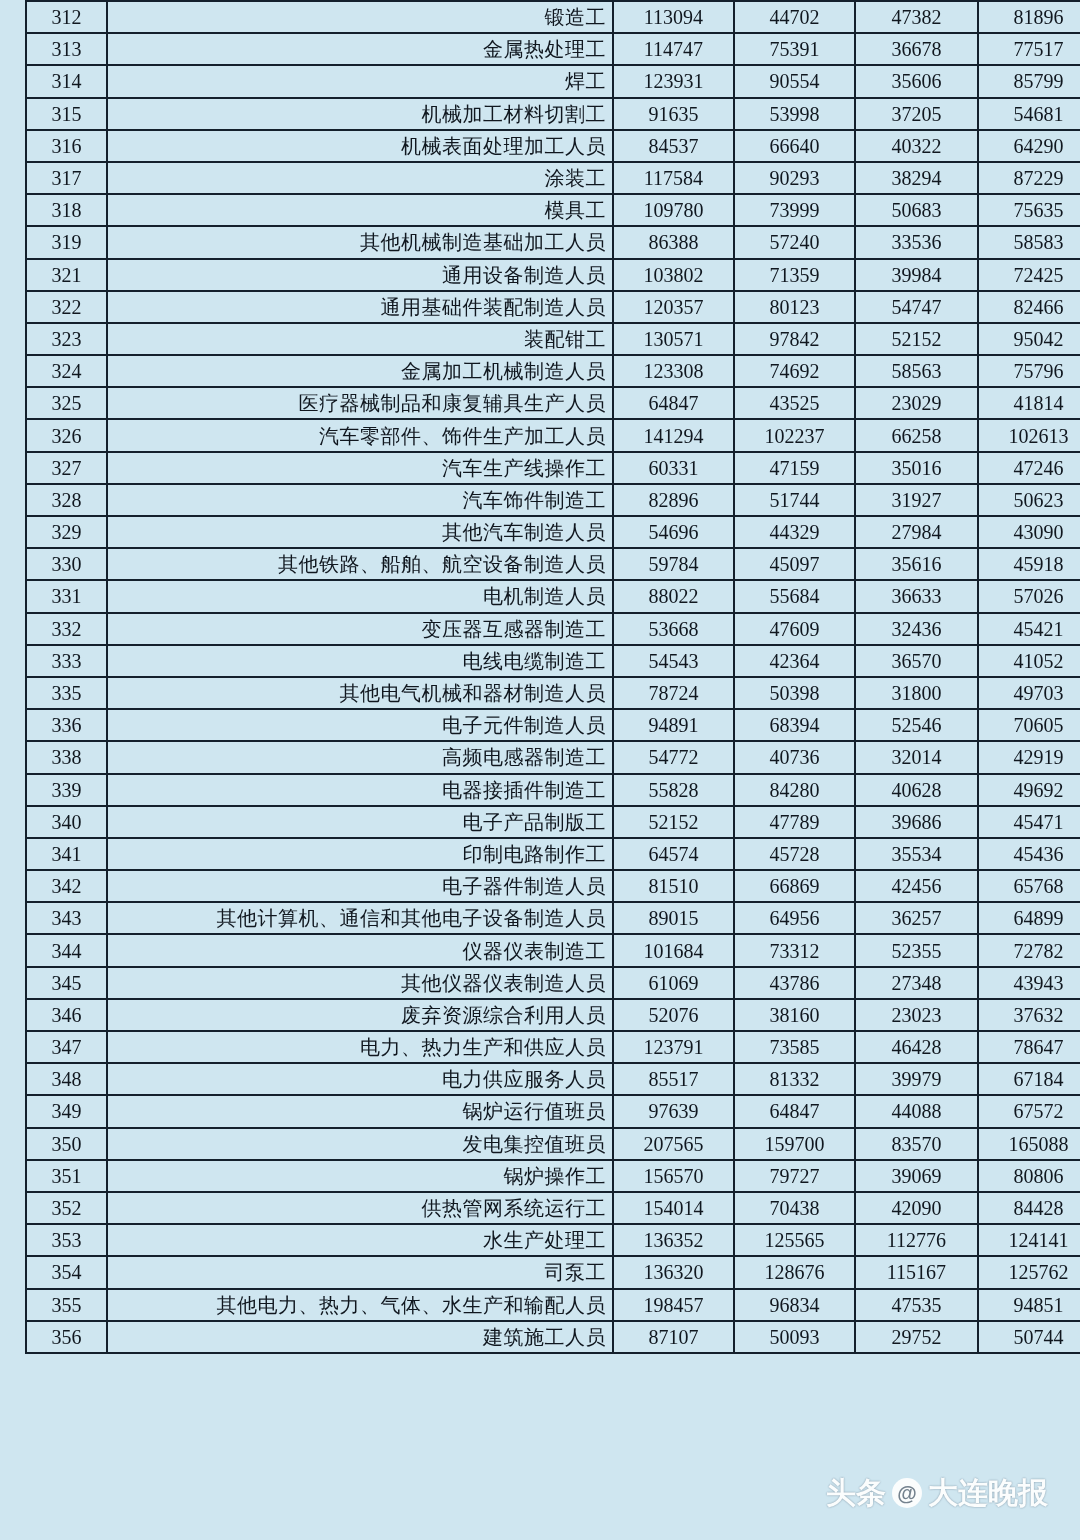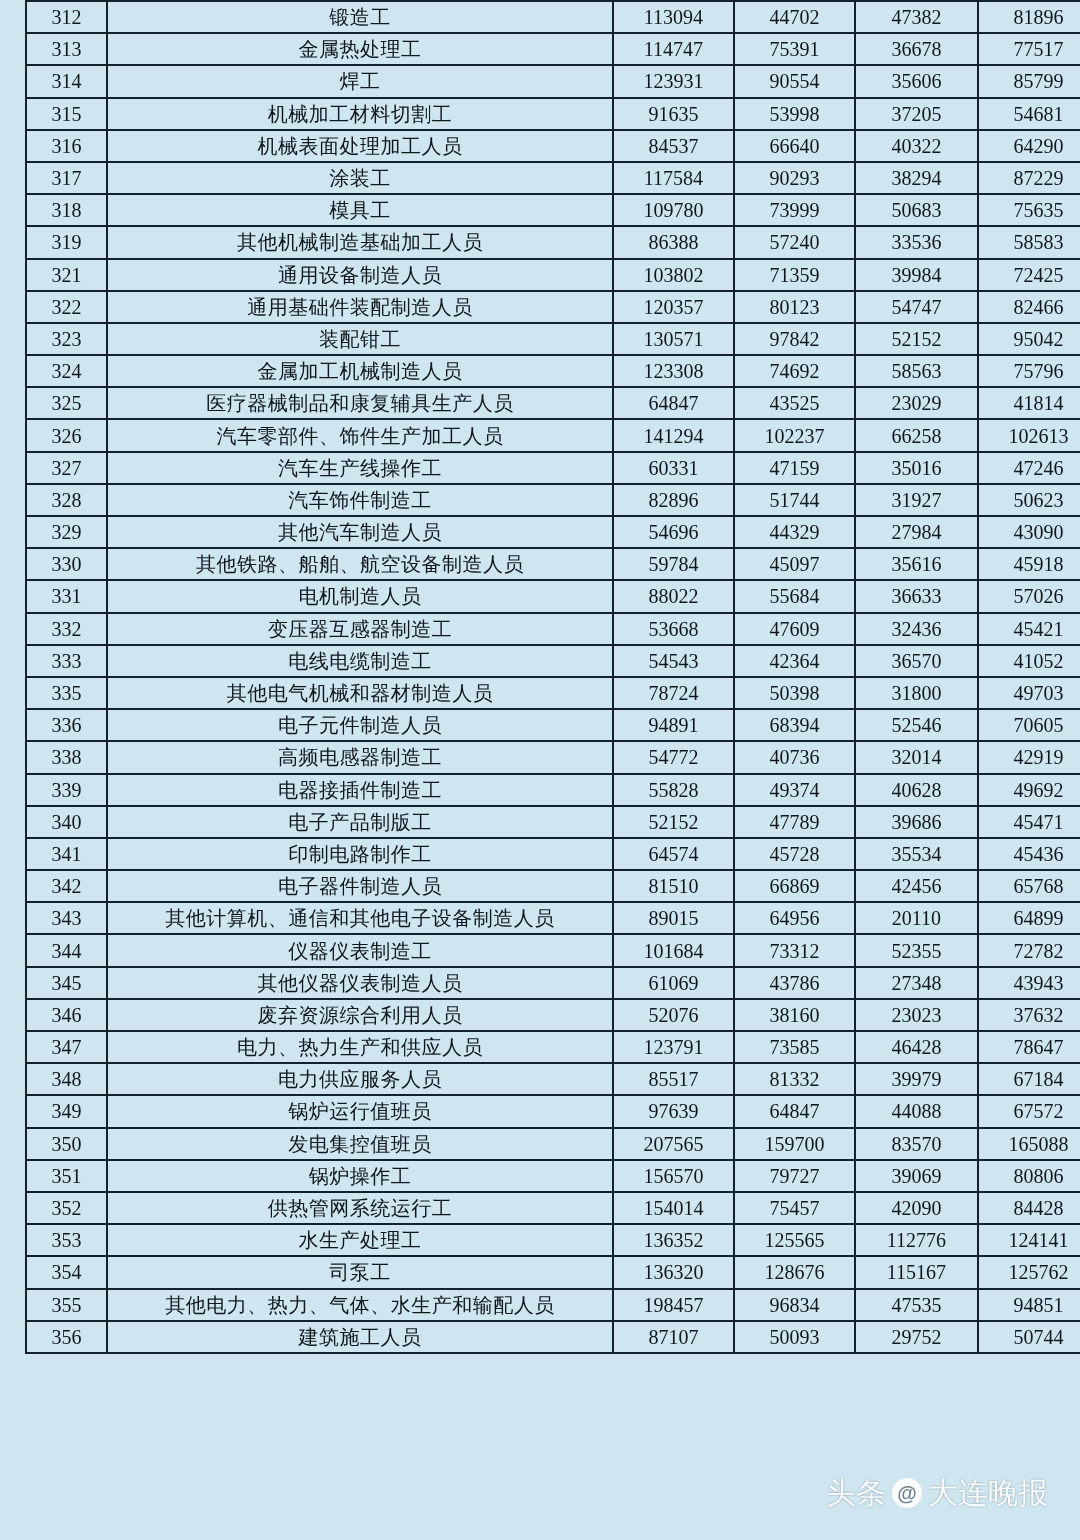--- a/index.html
+++ b/index.html
@@ -50,21 +50,21 @@
   col.c-v1    { width: 121px; }
   col.c-v2    { width: 121px; }
   col.c-v3    { width: 123px; }
   col.c-v4    { width: 121px; }
 
   td.idx {
     text-align: center;
     font-size: 21px;
   }
   td.name {
-    text-align: center;
+    text-align: right;
     padding-left: 12px;
     font-size: 21px;
     letter-spacing: 0.5px;
   }
   td.val {
     text-align: center;
     font-size: 21px;
   }
 
   
@@ -73,21 +73,21 @@
     left: 806px;
     top: 1478px;
     display: flex;
     align-items: center;
     gap: 6px;
     pointer-events: none;
     opacity: 0.92;
   }
   #watermark .wm-text {
     font-family: "Liberation Sans", "DejaVu Sans", sans-serif;
-    font-weight: normal;
+    font-weight: bold;
     font-size: 30px;
     color: #ffffff;
     text-shadow: 0 0 2px rgba(40,60,80,0.55);
     letter-spacing: 0px;
     line-height: 1;
   }
   #watermark .wm-logo {
     width: 30px;
     height: 30px;
     border-radius: 50%;
@@ -306,21 +306,21 @@
           <td class="name">高频电感器制造工</td>
           <td class="val">54772</td>
           <td class="val">40736</td>
           <td class="val">32014</td>
           <td class="val">42919</td>
         </tr>
         <tr>
           <td class="idx">339</td>
           <td class="name">电器接插件制造工</td>
           <td class="val">55828</td>
-          <td class="val">49374</td>
+          <td class="val">84280</td>
           <td class="val">40628</td>
           <td class="val">49692</td>
         </tr>
         <tr>
           <td class="idx">340</td>
           <td class="name">电子产品制版工</td>
           <td class="val">52152</td>
           <td class="val">47789</td>
           <td class="val">39686</td>
           <td class="val">45471</td>
@@ -339,21 +339,21 @@
           <td class="val">81510</td>
           <td class="val">66869</td>
           <td class="val">42456</td>
           <td class="val">65768</td>
         </tr>
         <tr>
           <td class="idx">343</td>
           <td class="name">其他计算机、通信和其他电子设备制造人员</td>
           <td class="val">89015</td>
           <td class="val">64956</td>
-          <td class="val">20110</td>
+          <td class="val">36257</td>
           <td class="val">64899</td>
         </tr>
         <tr>
           <td class="idx">344</td>
           <td class="name">仪器仪表制造工</td>
           <td class="val">101684</td>
           <td class="val">73312</td>
           <td class="val">52355</td>
           <td class="val">72782</td>
         </tr>
@@ -410,21 +410,21 @@
           <td class="name">锅炉操作工</td>
           <td class="val">156570</td>
           <td class="val">79727</td>
           <td class="val">39069</td>
           <td class="val">80806</td>
         </tr>
         <tr>
           <td class="idx">352</td>
           <td class="name">供热管网系统运行工</td>
           <td class="val">154014</td>
-          <td class="val">75457</td>
+          <td class="val">70438</td>
           <td class="val">42090</td>
           <td class="val">84428</td>
         </tr>
         <tr>
           <td class="idx">353</td>
           <td class="name">水生产处理工</td>
           <td class="val">136352</td>
           <td class="val">125565</td>
           <td class="val">112776</td>
           <td class="val">124141</td>

